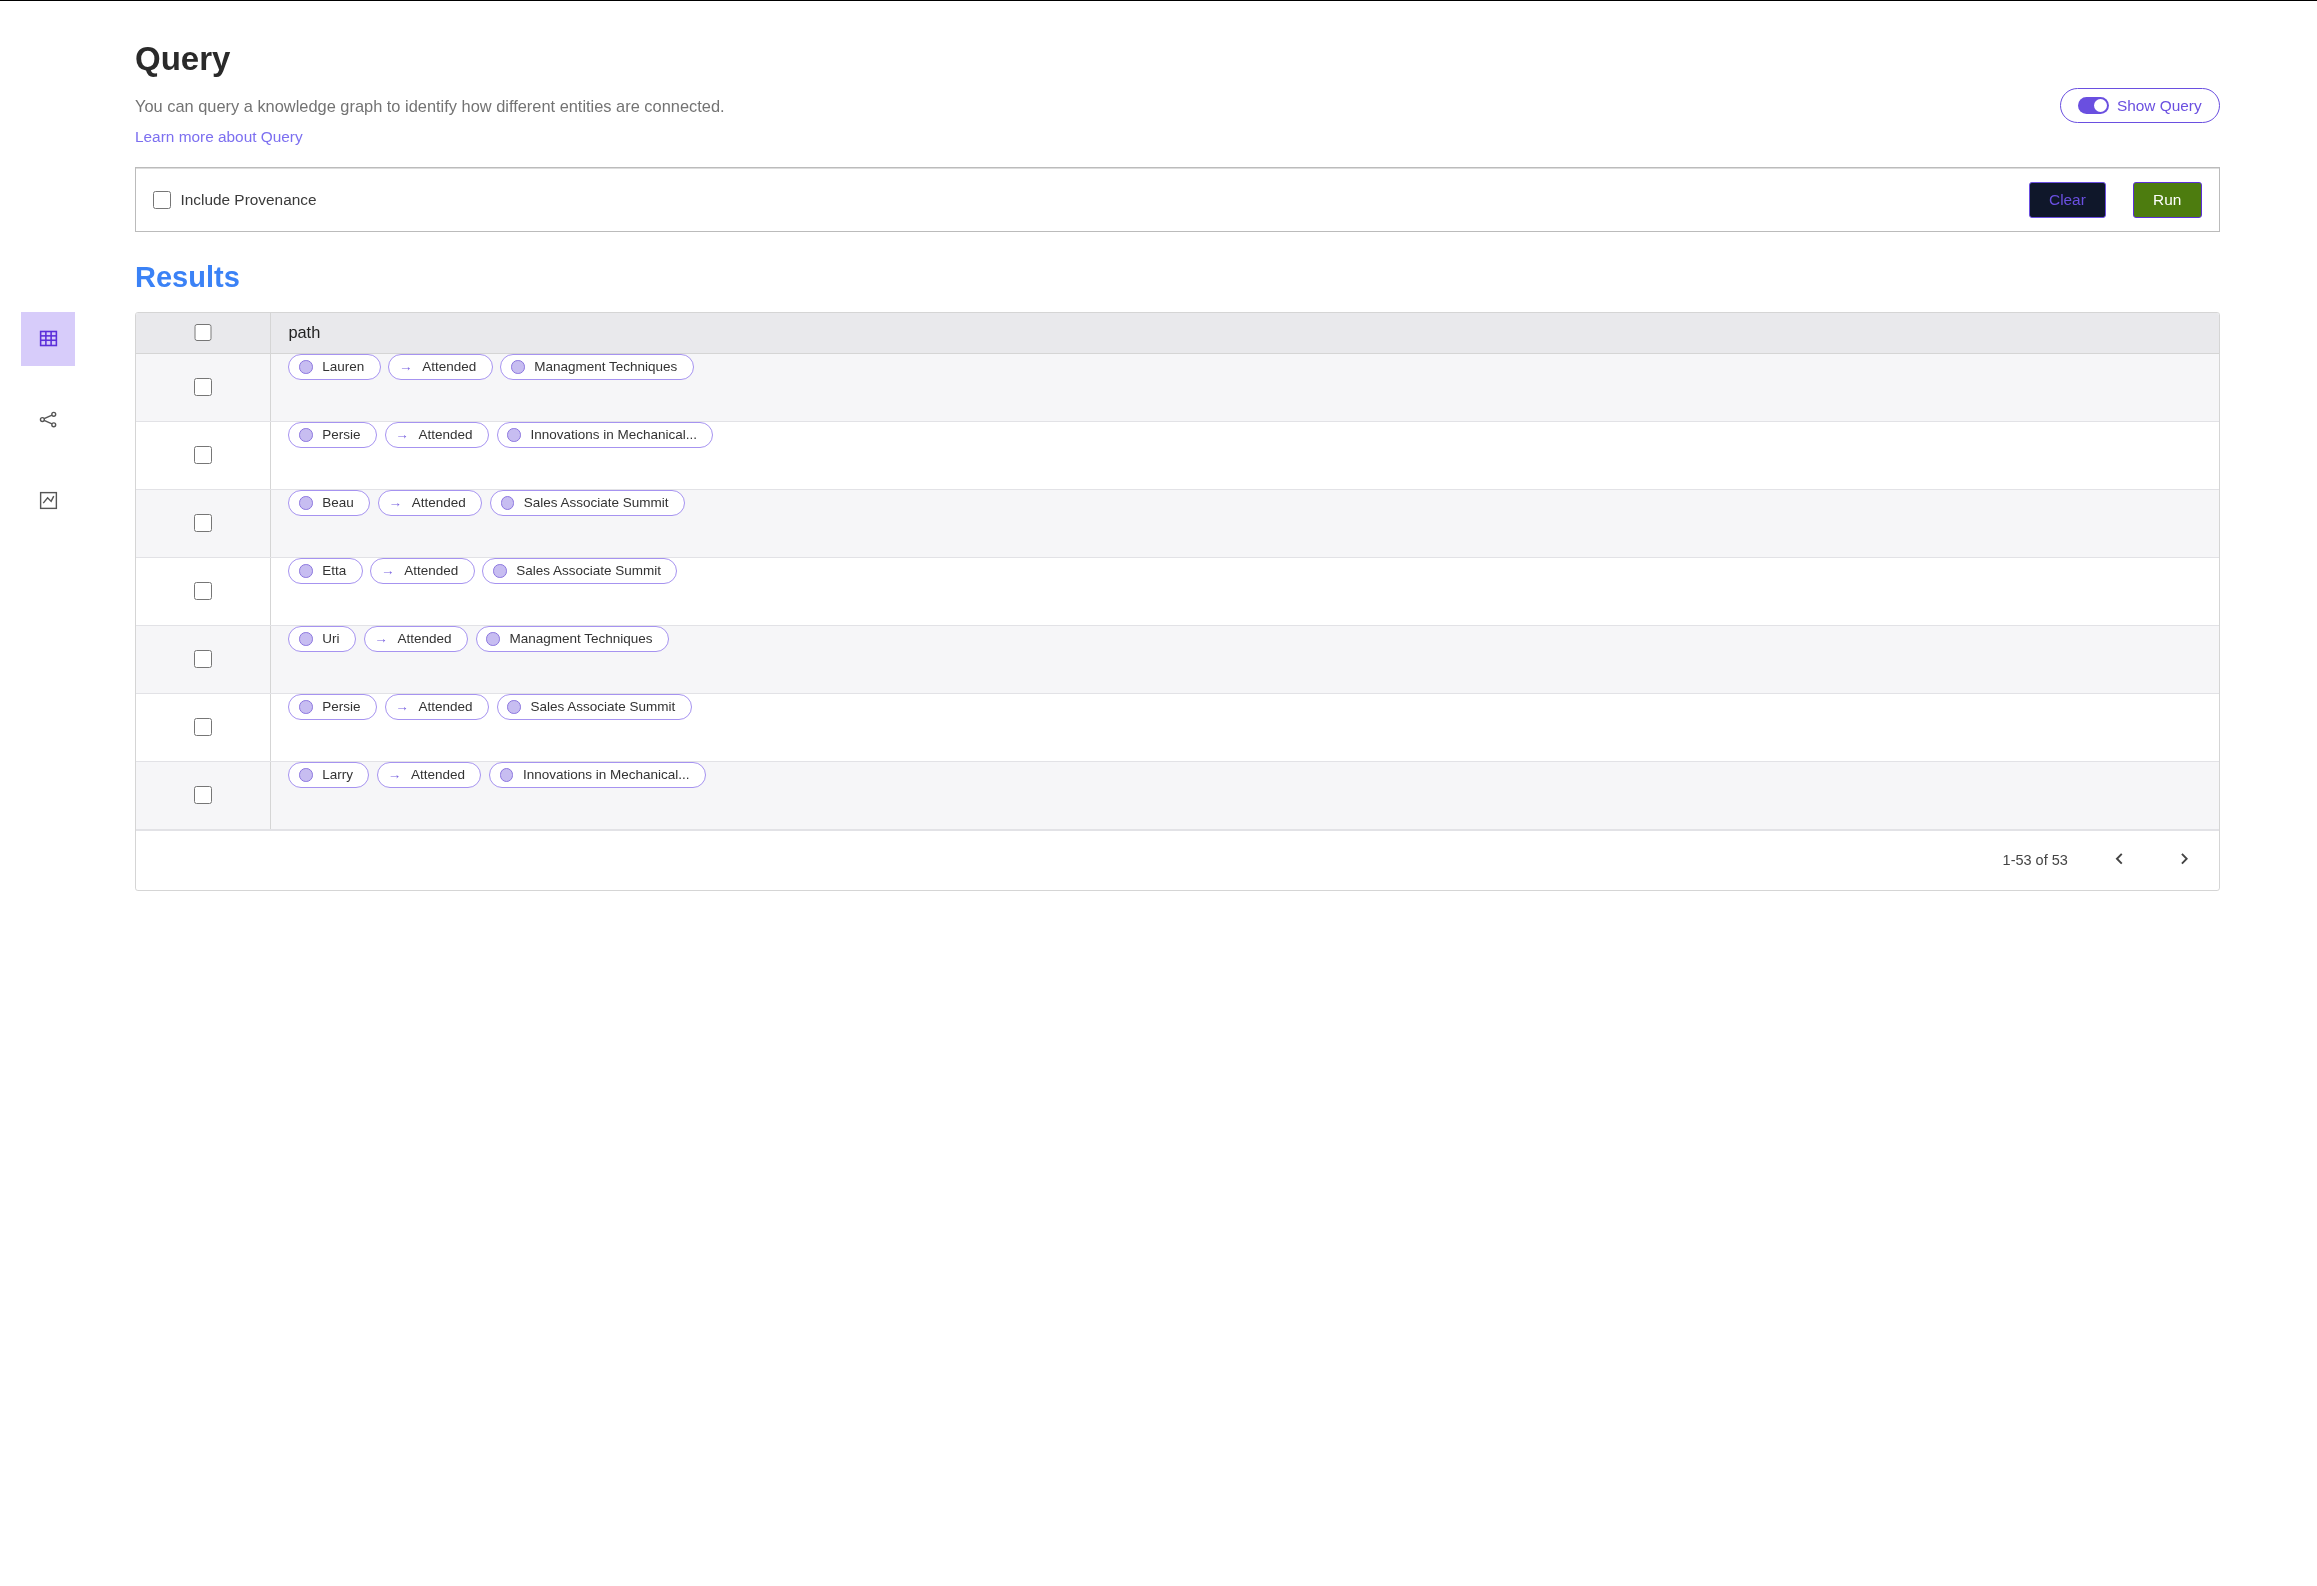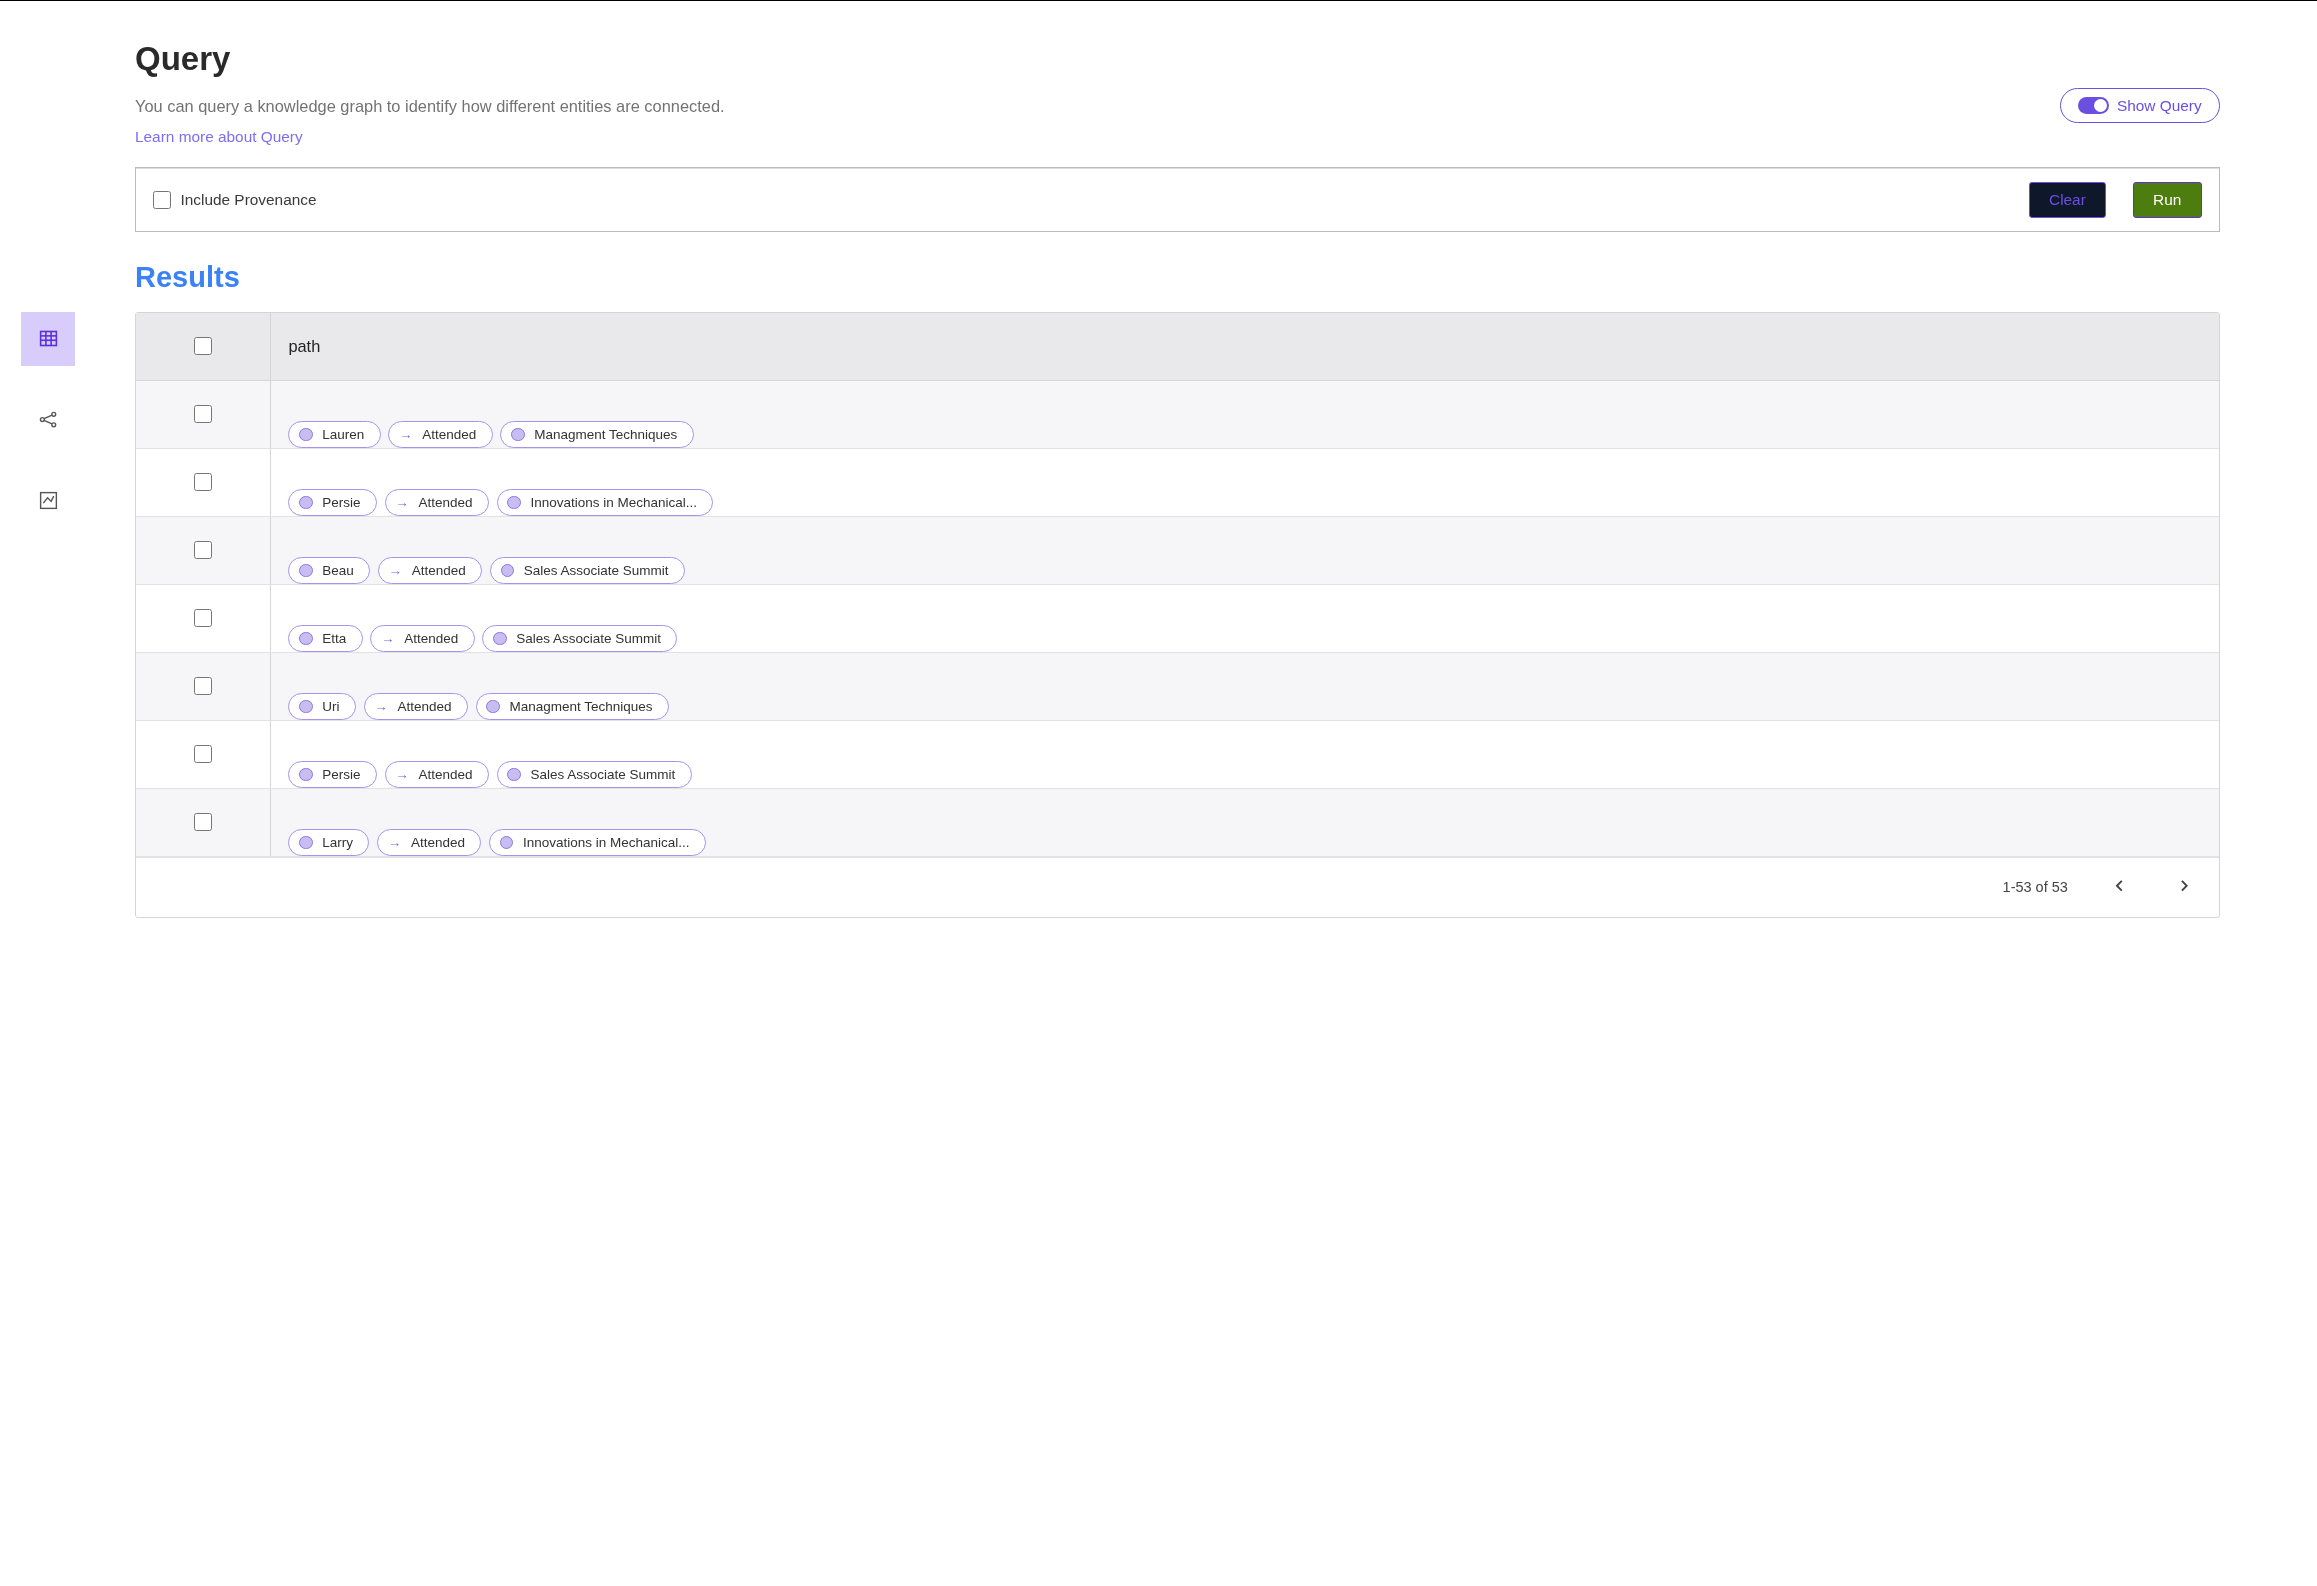--- a/index.html
+++ b/index.html
@@ -159,21 +159,21 @@
     flex: 1;
     border: 1px solid #d5d5d5;
     border-radius: 2.9px;
     overflow: hidden;
     background: #fff;
   }
   .results-header-row {
     display: flex;
     background: #e9e9ec;
     border-bottom: 1px solid #d5d5d5;
-    height: 68px;
+    height: 41px;
     align-items: stretch;
   }
   .check-col {
     width: 135px;
     display: flex;
     align-items: center;
     justify-content: center;
     border-right: 1px solid #d5d5d5;
   }
   .path-col {
@@ -191,21 +191,21 @@
   }
   .result-row {
     display: flex;
     height: 68px;
     border-bottom: 1px solid #e2e2e6;
   }
   .result-row:nth-child(odd) { background: #f6f6f8; }
   .path-cell {
     flex: 1;
     display: flex;
-    align-items: flex-end;
+    align-items: flex-start;
     gap: 7.7px;
     padding: 0 17.4px;
     overflow: hidden;
   }
   .chip {
     display: inline-flex;
     align-items: center;
     gap: 9.7px;
     padding: 4.8px 15.4px 4.8px 9.7px;
     border: 1.4px solid #a693f0;

